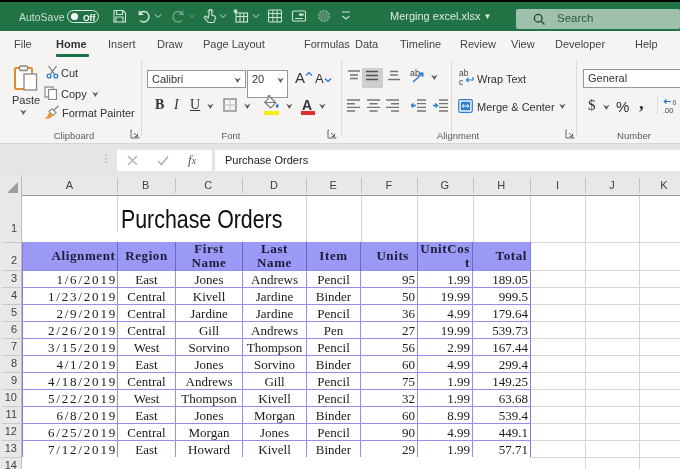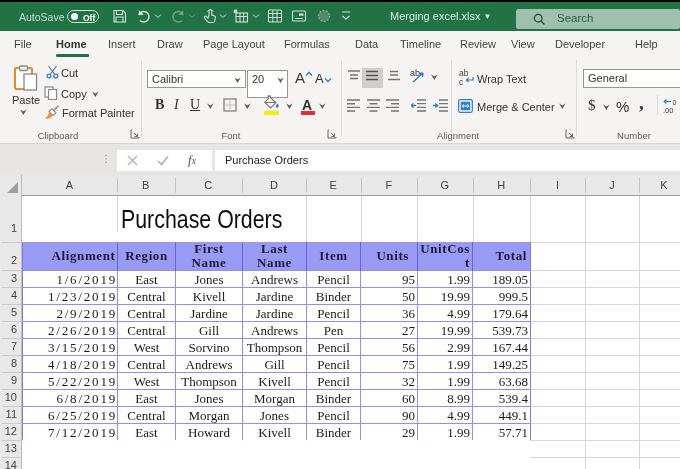--- a/index.html
+++ b/index.html
@@ -126,21 +126,21 @@
   <svg class="tico" style="left:340px;top:8px" width="12" height="12" viewBox="0 0 12 12">
       <path d="M2 2 h8 M2.5 6 l3.5 3 l3.5 -3" fill="none" stroke="#cfe3d8" stroke-width="1.1"></path>
     </svg>
 </div>
 <div id="tabrow">
   <span class="tab" style="left:14px">File</span>
   <span class="tab" id="hometab" style="left:56px">Home</span>
   <span class="tab" style="left:108px">Insert</span>
   <span class="tab" style="left:157px">Draw</span>
   <span class="tab" style="left:203px">Page Layout</span>
-  <span class="tab" style="left:284px">Formulas</span>
+  <span class="tab" style="left:304px">Formulas</span>
   <span class="tab" style="left:355px">Data</span>
   <span class="tab" style="left:400px">Timeline</span>
   <span class="tab" style="left:460px">Review</span>
   <span class="tab" style="left:511px">View</span>
   <span class="tab" style="left:555px">Developer</span>
   <span class="tab" style="left:635px">Help</span>
   <span id="homeline"></span>
 </div>
 <div id="ribbon">
 
@@ -162,21 +162,21 @@
     <rect x="4.5" y="3.5" width="8" height="10" fill="#fff" stroke="#8a8886" stroke-width="1.2"></rect>
   </svg>
   <span class="rtext" style="left:61px;top:31px">Copy</span>
   <span class="chev" style="left:92px;top:33px">⮟</span>
   <svg class="abs" style="left:44px;top:48px" width="16" height="15" viewBox="0 0 16 15">
     <path d="M9.5 5.5 L14.5 0.8" stroke="#8a8886" stroke-width="1.3" fill="none"></path>
     <path d="M8 3.8 l4 4 l-3 2.6 l-4 -4 z" stroke="#8a8886" stroke-width="1.1" fill="#fdfdfd"></path>
     <path d="M6 7.5 l3 3 q-2.5 3 -5.5 3.2 q-3 .2 -2.5 -.8 q1.8 -.6 2.5 -2 q.8 -1.5 1.2 -2.6 z" fill="#e8953b"></path>
   </svg>
   <span class="rtext" style="left:62px;top:50px">Format Painter</span>
-  <span class="glabel" style="left:8px">Clipboard</span>
+  <span class="glabel" style="left:24px">Clipboard</span>
   <svg class="launch" style="left:130px" viewBox="0 0 10 10">
       <path d="M2 1 h-1 v8 h8 v-1" fill="none" stroke="#6a6866" stroke-width="1"></path>
       <path d="M4 4 l3.5 3.5 M7.5 4.6 v3 h-3" fill="none" stroke="#6a6866" stroke-width="1"></path>
     </svg>
   <div class="gsep" style="left:141px"></div>
 
   <span class="combo" style="left:147px;top:13px;width:99px;height:18px">
       <span class="rtext" style="left:4px;top:2px">Calibri</span>
       <span class="cjar" style="right:4px;top:5px">⮟</span>
     </span>
@@ -447,20 +447,30 @@
           <td class="ar dt">3/15/2019</td>
           <td class="ac">West</td>
           <td class="ac">Sorvino</td>
           <td class="ac">Thompson</td>
           <td class="ac">Pencil</td>
           <td class="ar">56</td>
           <td class="ar">2.99</td>
           <td class="ar">167.44</td>
         </tr>
     <tr class="drow" style="height:17px">
+          <td class="ar dt">4/1/2019</td>
+          <td class="ac">East</td>
+          <td class="ac">Jones</td>
+          <td class="ac">Sorvino</td>
+          <td class="ac">Binder</td>
+          <td class="ar">60</td>
+          <td class="ar">4.99</td>
+          <td class="ar">299.4</td>
+        </tr>
+    <tr class="drow" style="height:17px">
           <td class="ar dt">4/18/2019</td>
           <td class="ac">Central</td>
           <td class="ac">Andrews</td>
           <td class="ac">Gill</td>
           <td class="ac">Pencil</td>
           <td class="ar">75</td>
           <td class="ar">1.99</td>
           <td class="ar">149.25</td>
         </tr>
     <tr class="drow" style="height:17px">

